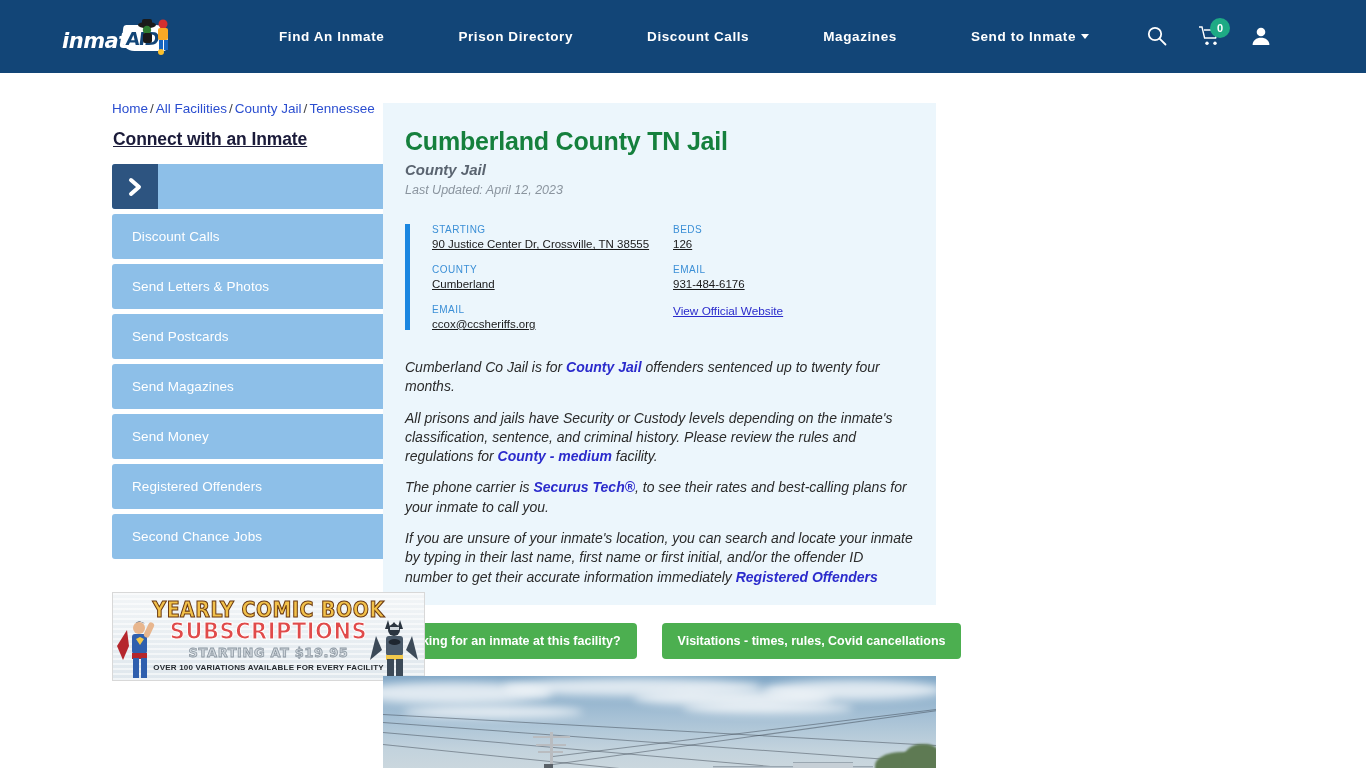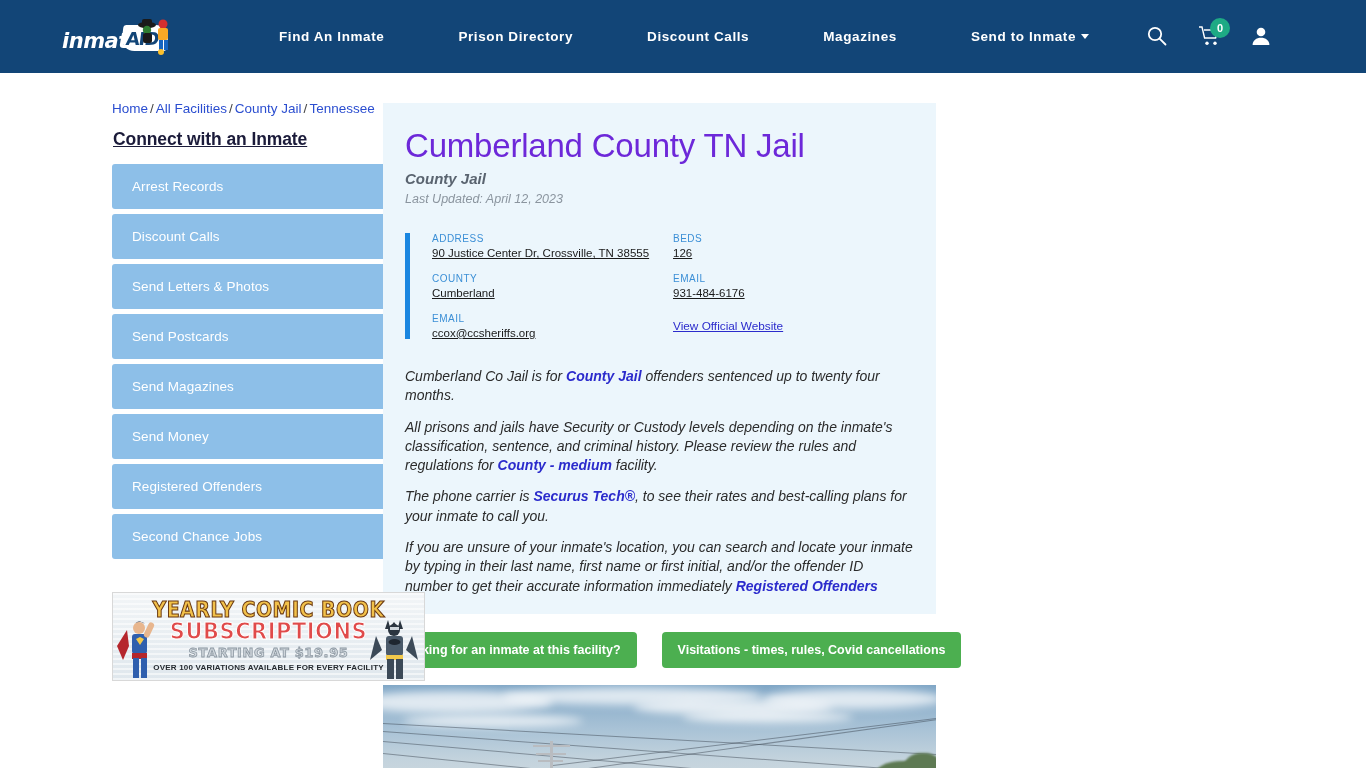--- a/index.html
+++ b/index.html
@@ -210,23 +210,23 @@
   .hero-sm.left { left: 2px; }
   .hero-sm.right { right: 4px; }
 
   
   .card {
     width: 553px;
     background: #ecf6fc;
     padding: 24px 22px 18px 22px;
   }
   .card h1 {
-    font-size: 33px;
-    color: #6d28d9;
-    font-weight: normal;
+    font-size: 25px;
+    color: #15803d;
+    font-weight: bold;
     letter-spacing: -0.2px;
   }
   .card .subtype {
     font-size: 15px;
     font-style: italic;
     font-weight: bold;
     color: #5a6470;
     margin-top: 5px;
   }
   .card .updated {
@@ -248,21 +248,21 @@
     padding-left: 22px;
     row-gap: 14px;
   }
   .info-k {
     font-size: 10px;
     color: #3b8fd6;
     letter-spacing: 0.5px;
     margin-bottom: 3px;
   }
   .info-v { font-size: 11.5px; color: #1a1a1a; text-decoration: underline; }
-  .website-cell { display: flex; align-items: center; }
+  .website-cell { display: flex; align-items: flex-start; }
   .website-cell a {
     font-size: 11.8px;
     color: #2b2bcc;
     text-decoration: underline;
     cursor: pointer;
   }
 
   .body-copy { margin-top: 28px; }
   .body-copy p {
     font-size: 14px;
@@ -386,21 +386,20 @@
 
   <div class="left-col">
 
     <div class="breadcrumb">
       <a>Home</a><span class="sep">/</span><a>All Facilities</a><span class="sep">/</span><a>County Jail</a><span class="sep">/</span><a>Tennessee</a>
     </div>
 
     <div class="side-title">Connect with an Inmate</div>
 
     <div class="side-btn active">
-      <div class="lbl">Arrest Records</div>
       <div class="arw">
         <svg width="20" height="24" viewBox="0 0 20 24" fill="none" stroke="#ffffff" stroke-width="4" stroke-linecap="round" stroke-linejoin="round">
             <polyline points="6,5 14,12 6,19"></polyline>
           </svg>
       </div>
     </div>
 
     <div class="side-btn">
       <div class="lbl">Discount Calls</div>
       <div class="arw">
@@ -502,21 +501,21 @@
     <div class="card">
       <h1>Cumberland County TN Jail</h1>
       <div class="subtype">County Jail</div>
       <div class="updated">Last Updated: April 12, 2023</div>
 
       <div class="info-wrap">
         <div class="info-bar"></div>
         <div class="info-grid">
 
           <div class="info-cell">
-            <div class="info-k">ADDRESS</div>
+            <div class="info-k">STARTING</div>
             <div class="info-v">90 Justice Center Dr, Crossville, TN 38555</div>
           </div>
           <div class="info-cell">
             <div class="info-k">BEDS</div>
             <div class="info-v">126</div>
           </div>
 
           <div class="info-cell">
             <div class="info-k">COUNTY</div>
             <div class="info-v">Cumberland</div>

